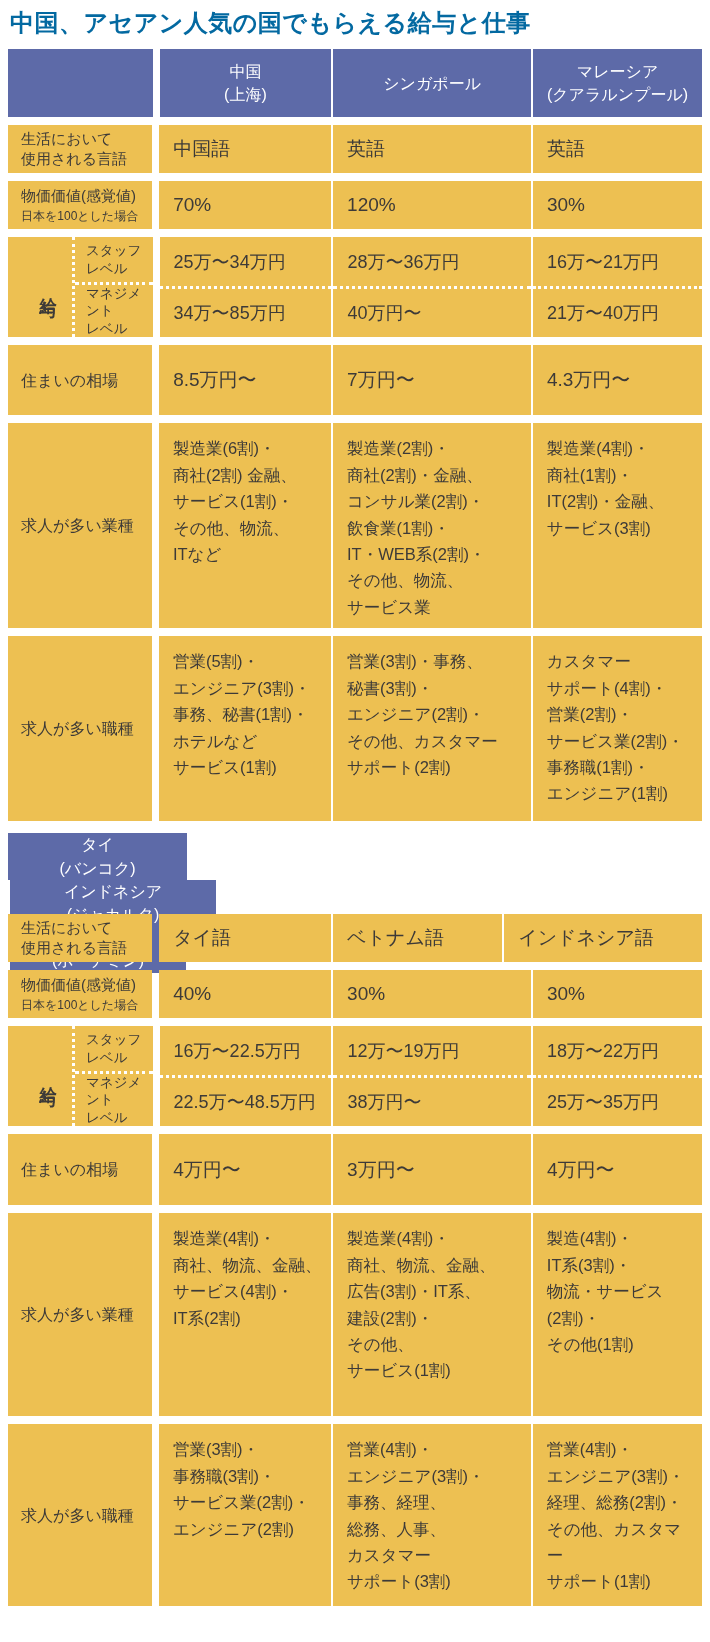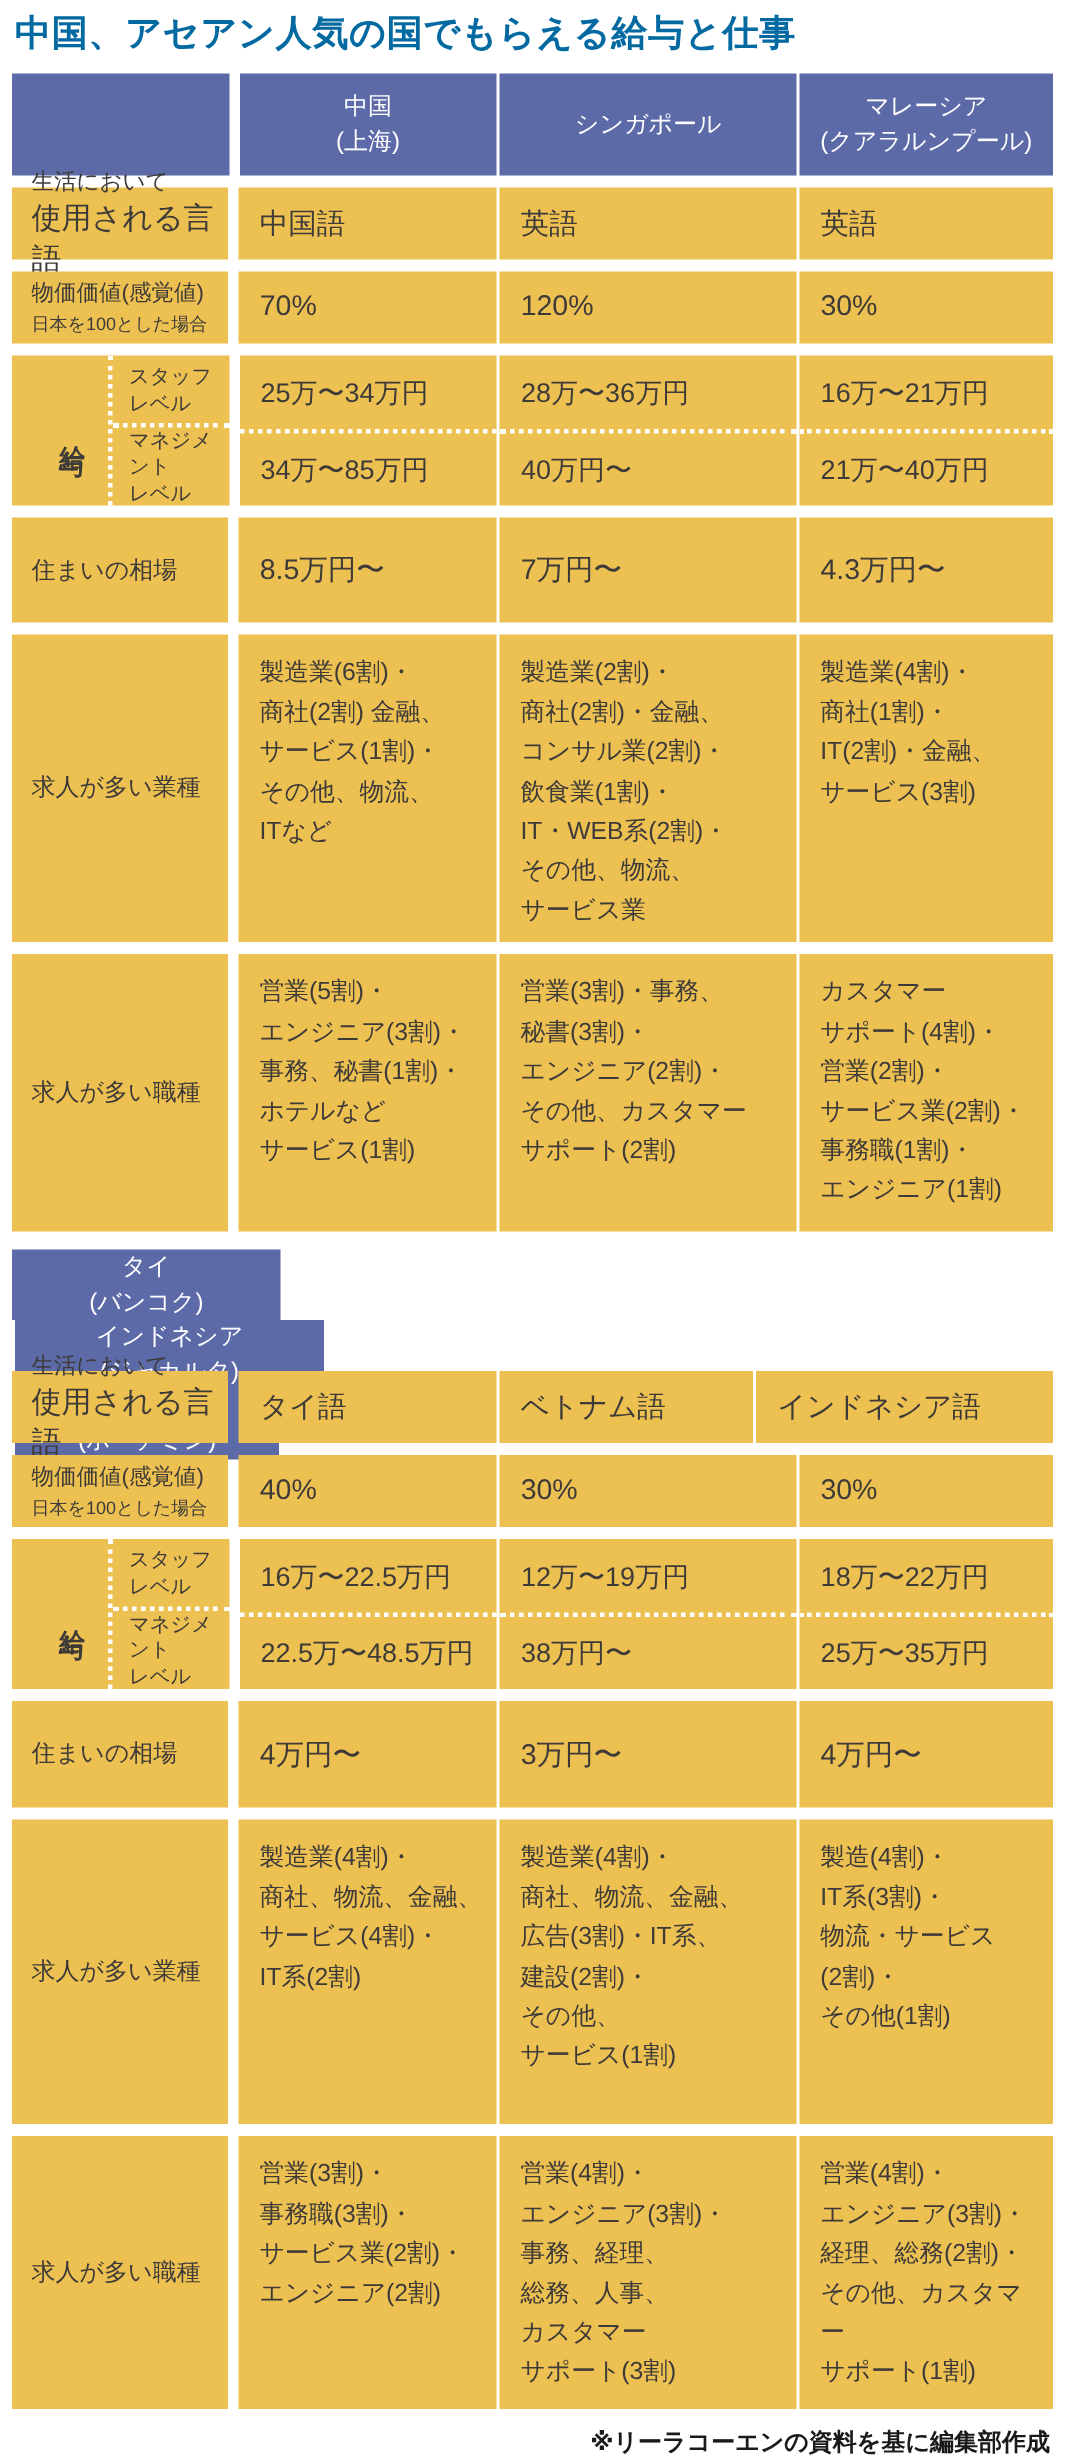--- a/index.html
+++ b/index.html
@@ -21,21 +21,21 @@
     margin:2px 0 13px 2px;letter-spacing:0.5px;line-height:1.1;
   }
   
   .row{display:flex;margin-bottom:8px;}
   .lab{
     width:150px;margin-right:7px;background:var(--yellow);
     display:flex;flex-direction:column;justify-content:center;
     padding-left:13px;line-height:1.35;
   }
   .lab .l1{font-size:15px;}
-  .lab .l2{font-size:20px;}
+  .lab .l2{font-size:15px;}
   .lab .l2.small{font-size:12px;margin-top:2px;}
   .lab .single{font-size:16px;}
   .c{background:var(--yellow);}
   .w1{width:179px;} .w2{width:206px;} .w3{width:176px;}
   .c + .c{margin-left:2px;}
   
   .header .lab,.header .c{background:var(--blue);color:#fff;}
   .head-cell{
     display:flex;flex-direction:column;align-items:center;justify-content:center;
     font-size:16px;line-height:1.45;text-align:center;
@@ -319,15 +319,14 @@
 サポート(3割)</div>
       <div class="c w3 block">営業(4割)・
 エンジニア(3割)・
 経理、総務(2割)・
 その他、カスタマー
 サポート(1割)</div>
     </div>
 
   </div>
 
-  <div class="footer">※リーラコーエンの資料を基に編集部作成</div>
 
 </div>
 
 </body></html>

